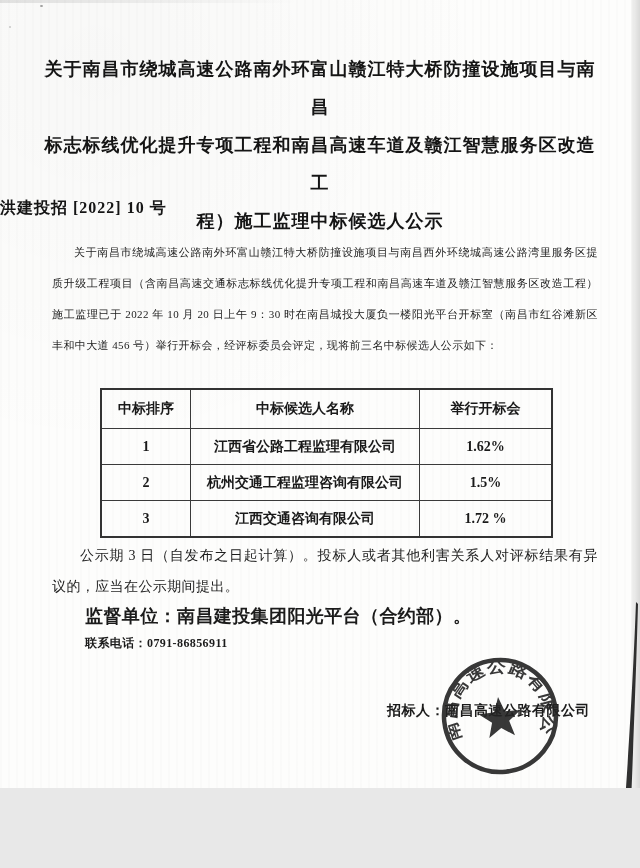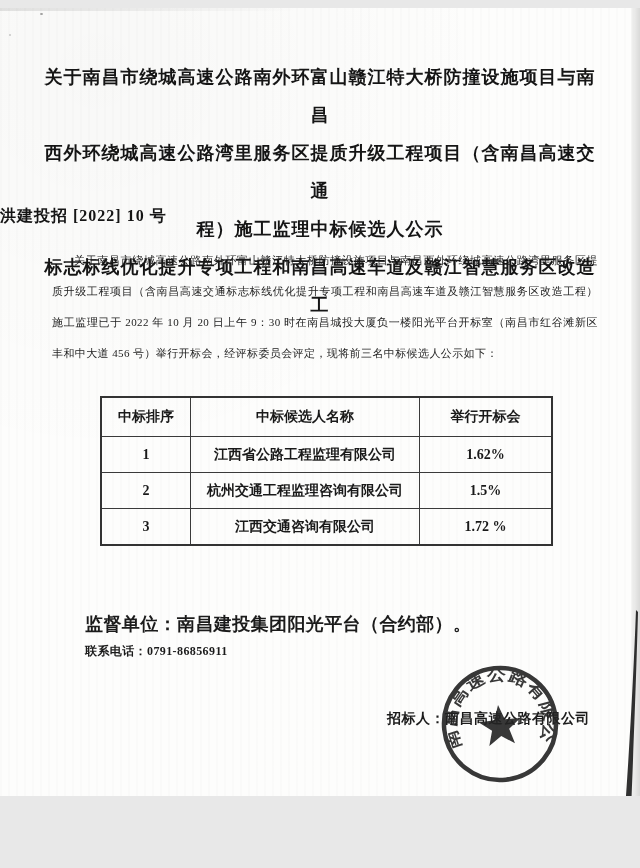--- a/index.html
+++ b/index.html
@@ -1,19 +1,19 @@
 <!DOCTYPE html>
 <html><head>
 <meta charset="utf-8">
 <style>
   html,body { margin:0; padding:0; background:#e8e8e8; }
   .page {
     position:relative;
     width:640px; height:788px;
-    margin:8px auto;
+    margin:0 auto;
     background:
       radial-gradient(circle at 15% 8%, rgba(0,0,0,0.018), transparent 45%),
       repeating-linear-gradient(90deg, rgba(0,0,0,0.013) 0 2px, transparent 2px 8px),
       #fdfdfc;
     overflow:hidden;
     font-family:"Liberation Serif","DejaVu Serif",serif;
     color:#1b1b1b;
     text-decoration:underline;
   }
   .title-block {
@@ -94,23 +94,22 @@
 <body>
 
 <div class="page">
 
   <div class="top-smudge"></div>
   <div class="speck speck-a"></div>
   <div class="speck speck-b"></div>
 
   <div class="title-block">
     <div>关于南昌市绕城高速公路南外环富山赣江特大桥防撞设施项目与南昌</div>
-    <div>西外环绕城高速公路湾里服务区提质升级工程项目（含南昌高速交通</div>
+    <div>标志标线优化提升专项工程和南昌高速车道及赣江智慧服务区改造工</div>
     <div>程）施工监理中标候选人公示</div>
-    <div>标志标线优化提升专项工程和南昌高速车道及赣江智慧服务区改造工</div>
   </div>
 
   <div class="doc-number">洪建投招 [2022] 10 号</div>
 
   <div class="body-par">关于南昌市绕城高速公路南外环富山赣江特大桥防撞设施项目与南昌西外环绕城高速公路湾里服务区提质升级工程项目（含南昌高速交通标志标线优化提升专项工程和南昌高速车道及赣江智慧服务区改造工程）施工监理已于 2022 年 10 月 20 日上午 9：30 时在南昌城投大厦负一楼阳光平台开标室（南昌市红谷滩新区丰和中大道 456 号）举行开标会，经评标委员会评定，现将前三名中标候选人公示如下：</div>
 
   <table class="bid-table">
     <colgroup>
       <col class="col-rank">
         <col class="col-name">
@@ -133,20 +132,21 @@
       <td>1.5%</td>
     </tr>
     <tr>
       <td>3</td>
       <td>江西交通咨询有限公司</td>
       <td>1.72 %</td>
     </tr>
   </tbody>
     </table>
 
+  <div class="notes-par">公示期 3 日（自发布之日起计算）。投标人或者其他利害关系人对评标结果有异议的，应当在公示期间提出。</div>
   <div class="supervisor-line">监督单位：南昌建投集团阳光平台（合约部）。</div>
   <div class="phone-line">联系电话：0791-86856911</div>
 
   <div class="bidder-line">招标人：南昌高速公路有限公司</div>
 
   <svg class="seal" viewBox="0 0 140 140">
     <circle cx="70" cy="70" r="56" fill="none" stroke="#232323" stroke-width="4.5"></circle>
     <path id="sealArc" d="M 30.1 88.6 A 44 44 0 1 1 109.9 88.6" fill="none"></path>
     <text font-size="16" font-weight="bold" fill="#232323" letter-spacing="1">
       <textPath href="#sealArc" startOffset="0" textLength="200" lengthAdjust="spacingAndGlyphs">南昌高速公路有限公司</textPath>

